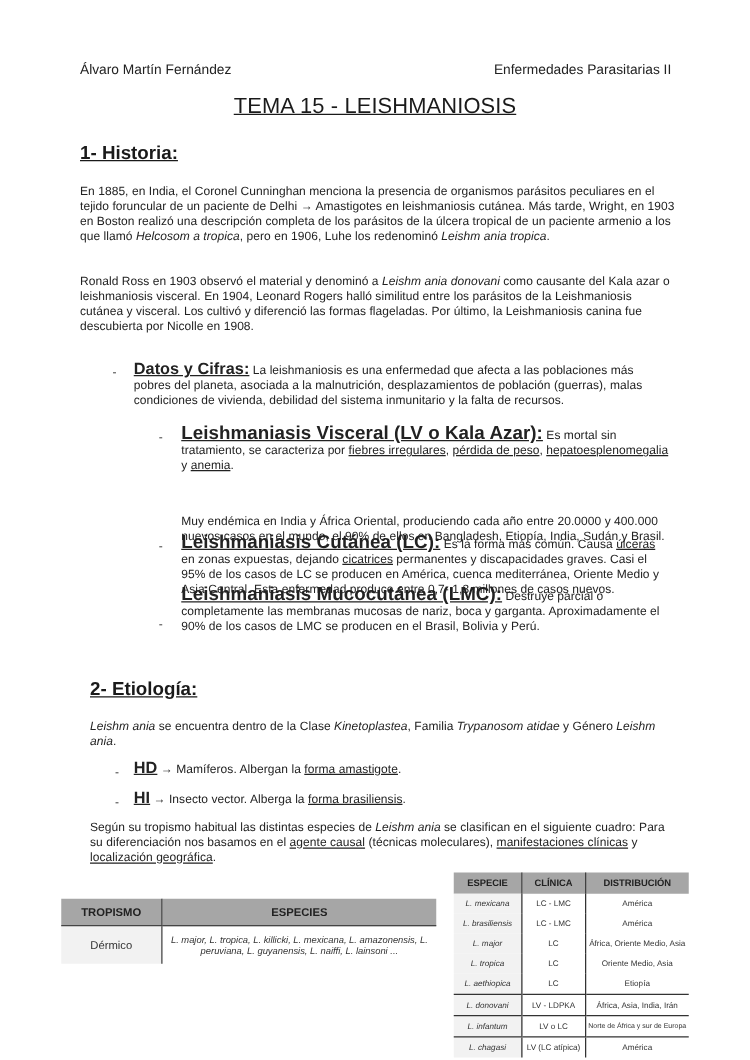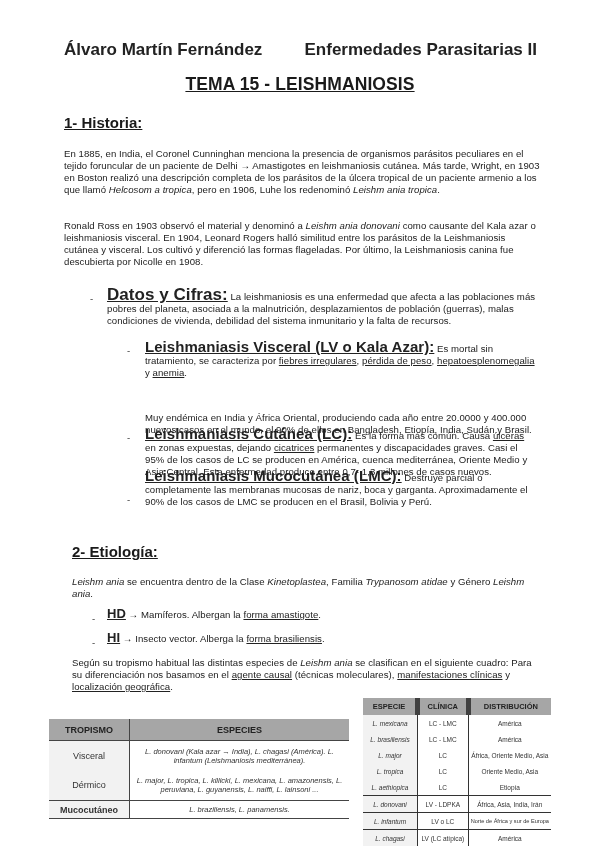--- a/index.html
+++ b/index.html
@@ -1,57 +1,57 @@
 <!DOCTYPE html>
 <html><head>
 <meta charset="utf-8">
 <style>
   html, body { margin: 0; padding: 0; background: #ffffff; }
   body {
     width: 600px; height: 848px; position: relative; overflow: hidden;
     font-family: "Liberation Sans", sans-serif; color: #1a1a1a;
   }
   .abs { position: absolute; }
-  .hdr { top: 40px; font-size: 17px; color: #222; font-weight: bold; }
+  .hdr { top: 50px; font-size: 11px; color: #222; }
   .hdr-left { left: 64px; }
   .hdr-right { right: 63px; }
   .title {
     top: 74px; left: 0; width: 600px; text-align: center;
-    font-weight: bold; font-size: 17.5px; text-decoration: underline;
+    font-weight: normal; font-size: 17.5px; text-decoration: underline;
     letter-spacing: 0.1px;
   }
   .h2 { font-weight: bold; font-size: 15px; text-decoration: underline; text-align: center; }
   .p {
     font-size: 9.6px; line-height: 12px; color: #222;
     letter-spacing: 0.05px;
   }
   .p i { font-style: italic; }
   .u { text-decoration: underline; }
   .bul { font-size: 9.6px; color: #333; }
   .lead { font-weight: bold; text-decoration: underline; }
-  .lead-lg { font-size: 17px; }
+  .lead-lg { font-size: 13px; }
   .lead-md { font-size: 15px; }
   .lead-xl { font-size: 13px; }
 
   table { border-collapse: collapse; font-size: 7.5px; color: #333; }
   .t1 { left: 49px; top: 719px; width: 300px; }
   .t1 th {
     background: #a6a6a6; color: #222; font-weight: bold; font-size: 9px;
     height: 19px; border-bottom: 1px solid #444; text-align: center;
   }
   .t1 td { text-align: center; padding: 2px 4px; }
   .t1 .c1 { width: 72px; border-right: 1px solid #444; background: #f2f2f2; font-size: 9px; }
   .t1 .c2 i { font-style: italic; }
   .t1 .sep td { border-top: 1px solid #444; }
   .t1 .last td { border-bottom: 1px solid #444; }
 
   .t2 { left: 363px; top: 698px; width: 188px; }
   .t2 th {
     background: #a6a6a6; color: #222; font-weight: bold; font-size: 7.5px;
-    height: 15px; border-right: 5px solid #404040;
+    height: 15px; border-right: 1px solid #404040;
   }
   .t2 th:last-child { border-right: none; }
   .t2 td {
     text-align: center; height: 16px; font-size: 6.5px;
     border-right: 1px solid #333; padding: 0 2px; white-space: nowrap;
   }
   .t2 td:last-child { border-right: none; }
   .t2 td.sp { font-style: italic; background: #f2f2f2; }
   .t2 tr.sep td { border-top: 1px solid #333; }
   .t2 col.a { width: 60px; } .t2 col.b { width: 52px; } .t2 col.c { width: 76px; }
@@ -97,30 +97,22 @@
 
 <table class="abs t1">
   <thead>
     <tr>
       <th class="c1" style="background:#a6a6a6;">TROPISMO</th>
       <th>ESPECIES</th>
     </tr>
   </thead>
   <tbody>
     <tr style="height:30px;">
-      <td class="c1">Visceral</td>
-      <td class="c2"><i>L. donovani (Kala azar → India), L. chagasi (América). L. infantum (Leishmaniosis mediterránea).</i></td>
-    </tr>
-    <tr style="height:30px;">
       <td class="c1">Dérmico</td>
       <td class="c2"><i>L. major, L. tropica, L. killicki, L. mexicana, L. amazonensis, L. peruviana, L. guyanensis, L. naiffi, L. lainsoni ...</i></td>
-    </tr>
-    <tr class="sep last" style="height:18px;">
-      <td class="c1" style="font-weight:bold;">Mucocutáneo</td>
-      <td class="c2"><i>L. braziliensis, L. panamensis.</i></td>
     </tr>
   </tbody>
 </table>
 
 <table class="abs t2">
   <colgroup>
       <col class="a">
       <col class="b">
       <col class="c">
     </colgroup>

